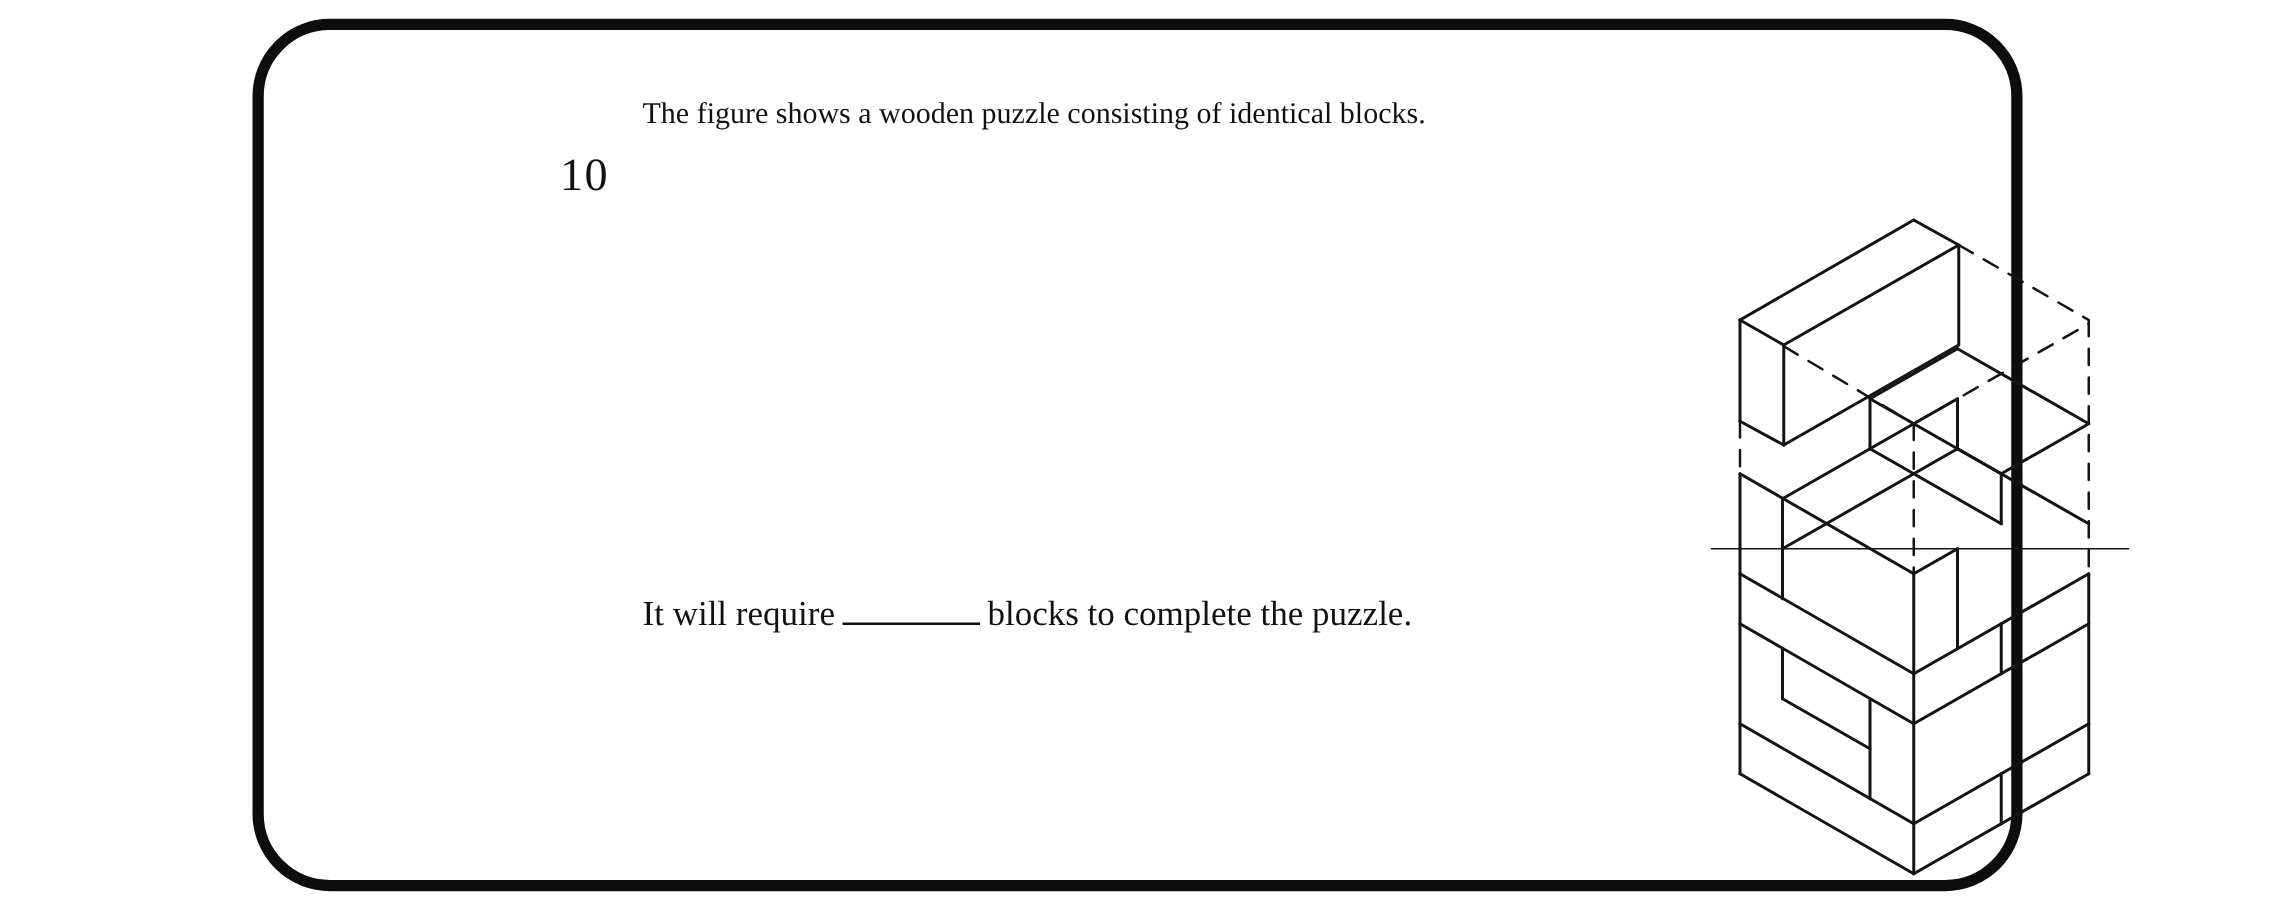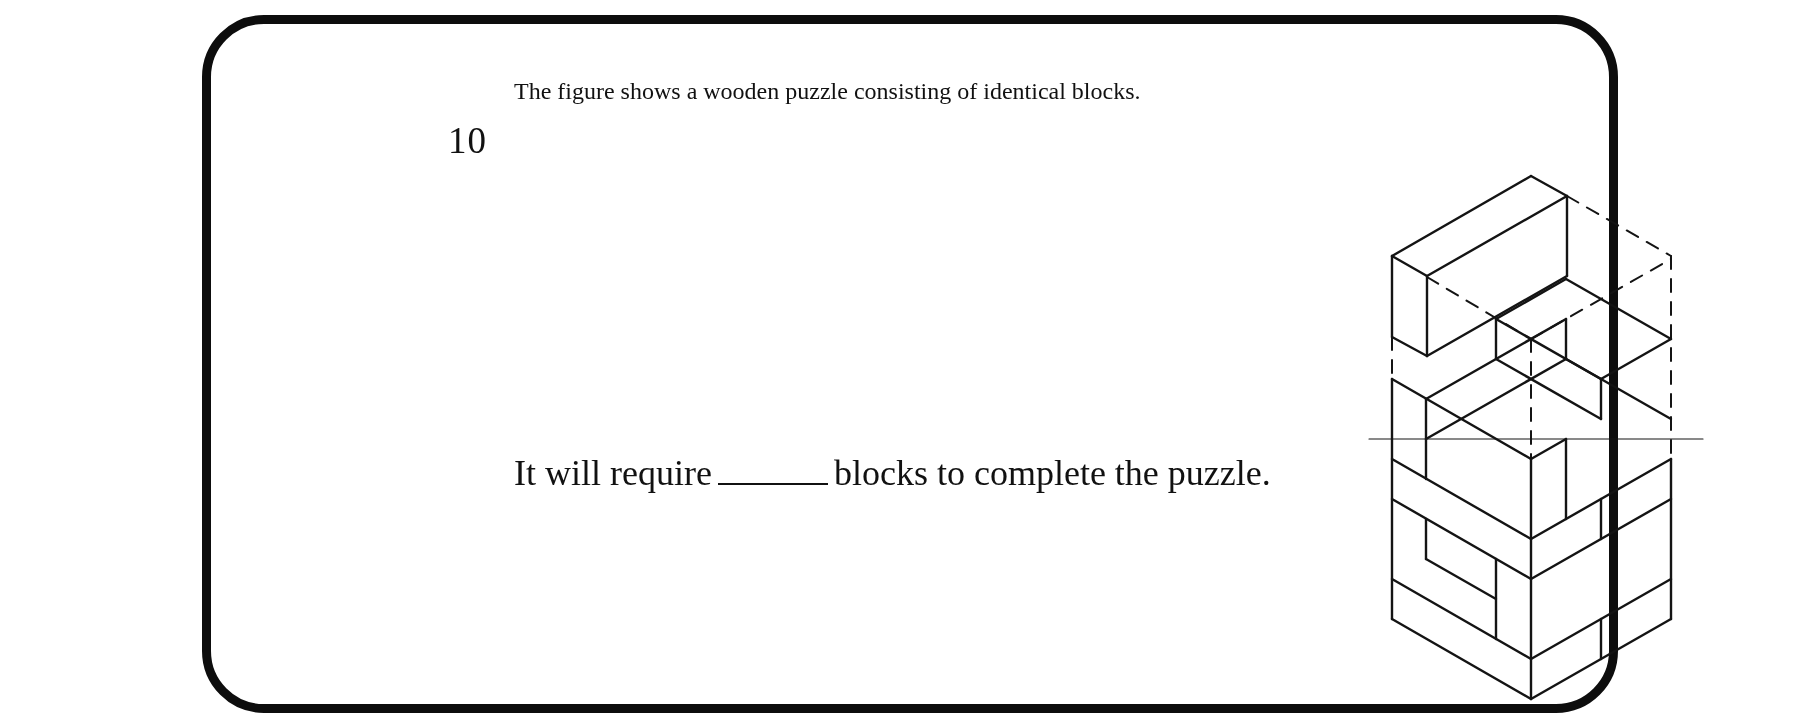--- a/index.html
+++ b/index.html
@@ -14,21 +14,21 @@
   .qnum{
     position:absolute;left:237px;top:48px;font-size:37px;font-weight:normal;letter-spacing:1px;margin-top:47px;
   }
   .intro{
     position:absolute;left:303px;top:54px;font-size:24px;
   }
   .prompt{
     position:absolute;left:303px;top:168px;width:740px;font-size:30px;line-height:44px;
   }
   .answer{
-    position:absolute;left:303px;top:428px;font-size:36px;
+    position:absolute;left:303px;top:444px;font-size:28px;
   }
   .answer-blank{
     display:inline-block;width:110px;height:30px;vertical-align:baseline;
     border-bottom:2.5px solid #111;margin:0 6px;
   }
   .figure-svg{position:absolute;left:0;top:0;}
 </style>
 </head>
 <body>
 

